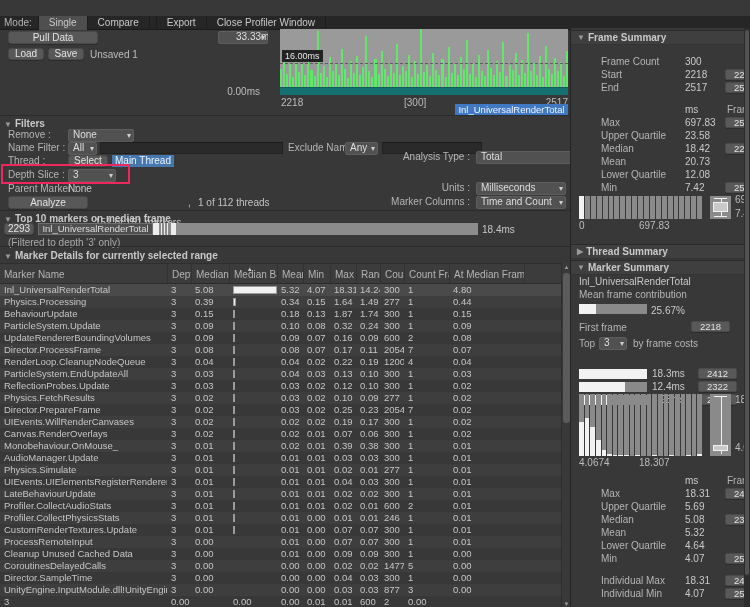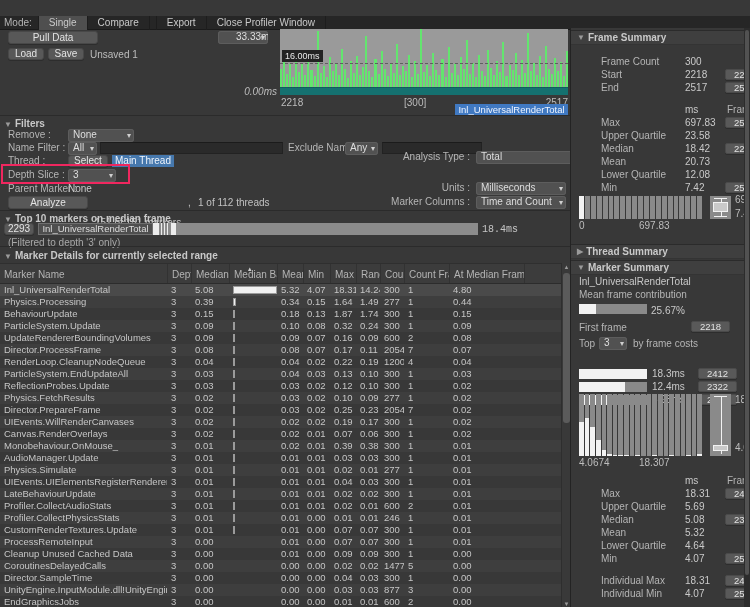--- a/index.html
+++ b/index.html
@@ -35,21 +35,21 @@
     padding:0 14px 0 5px;box-shadow:inset 0 0 0 1px #5d5d5d;white-space:nowrap;overflow:hidden;}
   .dd .dd-arrow{position:absolute;right:3px;top:1px;font-size:8px;color:#cfcfcf;}
   .tinput{background:#2a2a2a;border:1px solid #222;border-top-color:#1b1b1b;height:12px;color:#ddd;font-size:10px;padding:0 2px;}
 
   .graph{position:absolute;left:280px;top:1px;width:288px;height:66px;background:#9a9a9a;overflow:hidden;}
   .graph-bars{position:absolute;left:0;bottom:0;width:100%;height:100%;display:flex;align-items:flex-end;gap:1px;}
   .gbar{flex:1;background:#63e56e;}
   .teal-band{position:absolute;left:0;bottom:0;width:100%;height:8px;background:#157170;border-top:1px solid #0f5e5e;}
   .dash-line{position:absolute;left:0;top:34px;width:100%;border-top:1px dashed #5f5f5f;}
   .y-tip{position:absolute;left:2px;top:21px;background:#232323;color:#e8e8e8;padding:1px 3px;font-size:9px;}
-  .y0-label{position:absolute;left:230px;top:58px;width:47px;text-align:right;color:#bdbdbd;font-style:italic;}
+  .y0-label{position:absolute;left:213px;top:58px;width:47px;text-align:right;color:#bdbdbd;}
   .x-left{position:absolute;left:281px;top:69px;color:#bdbdbd;}
   .x-mid{position:absolute;left:404px;top:69px;color:#bdbdbd;}
   .x-right{position:absolute;left:530px;top:69px;width:38px;text-align:right;color:#bdbdbd;}
   .graph-badge{position:absolute;top:76px;left:455px;width:113px;background:#4079c2;color:#eef4ff;
     text-align:center;height:11px;line-height:11px;font-size:9.5px;}
 
   
   .filters{position:absolute;left:0;top:87px;width:570px;height:95px;border-top:1px solid #2b2b2b;}
   .sec-head{font-weight:bold;color:#c9c9c9;}
   .fold{color:#9a9a9a;font-size:8px;margin-right:3px;}
@@ -61,21 +61,21 @@
 
   
   .top10{position:absolute;left:0;top:182px;width:570px;height:36px;border-top:1px solid #2b2b2b;}
   .t10-btn{position:absolute;left:4px;top:0;width:30px;height:12px;line-height:10px;}
   .t10-bar{position:absolute;left:38px;top:0;width:440px;height:12px;background:#8c8c8c;display:flex;}
   .seg{height:12px;}
   .seg-first{background:#4e4e4e;border:1px solid #6f6f6f;color:#dcdcdc;text-align:center;
     line-height:10px;font-size:9.5px;overflow:hidden;white-space:nowrap;}
   .seg-white{background:#ececec;}
   .seg-gap{background:#8c8c8c;}
-  .t10-total{position:absolute;left:482px;top:1px;color:#c6c6c6;font-family:Liberation Mono, monospace;}
+  .t10-total{position:absolute;left:482px;top:1px;color:#c6c6c6;}
 
   
   .details{position:absolute;left:0;top:218px;width:570px;height:361px;border-top:1px solid #2b2b2b;}
   .thead-row,.trow{display:grid;grid-template-columns:167px 24px 38px 48px 26px 27px 26px 24px 24px 45px 75px 1fr;width:561px;}
   .thead-row{position:absolute;left:0;top:16px;height:21px;background:#3c3c3c;border-top:1px solid #2f2f2f;border-bottom:1px solid #2c2c2c;}
   .hcell{position:relative;display:flex;align-items:flex-end;padding:0 0 3px 4px;color:#b4b4b4;
     border-left:1px solid #323232;white-space:nowrap;overflow:hidden;}
   .hcell:first-child{border-left:none;}
   .sort-arrow{position:absolute;top:1px;left:18px;font-size:7px;color:#cfcfcf;}
   .tbody{position:absolute;left:0;top:37px;width:561px;height:324px;overflow:hidden;}
@@ -780,21 +780,20 @@
             <div class="tcell">0.00</div>
             <div class="tcell">0.00</div>
             <div class="tcell">0.03</div>
             <div class="tcell">0.03</div>
             <div class="tcell">877</div>
             <div class="tcell">3</div>
             <div class="tcell">0.00</div>
             <div class="tcell"></div>
           </div>
           <div class="trow">
-            <div class="tcell">EndGraphicsJobs</div>
             <div class="tcell">3</div>
             <div class="tcell">0.00</div>
             <div class="tcell"></div>
             <div class="tcell">0.00</div>
             <div class="tcell">0.00</div>
             <div class="tcell">0.01</div>
             <div class="tcell">0.01</div>
             <div class="tcell">600</div>
             <div class="tcell">2</div>
             <div class="tcell">0.00</div>

